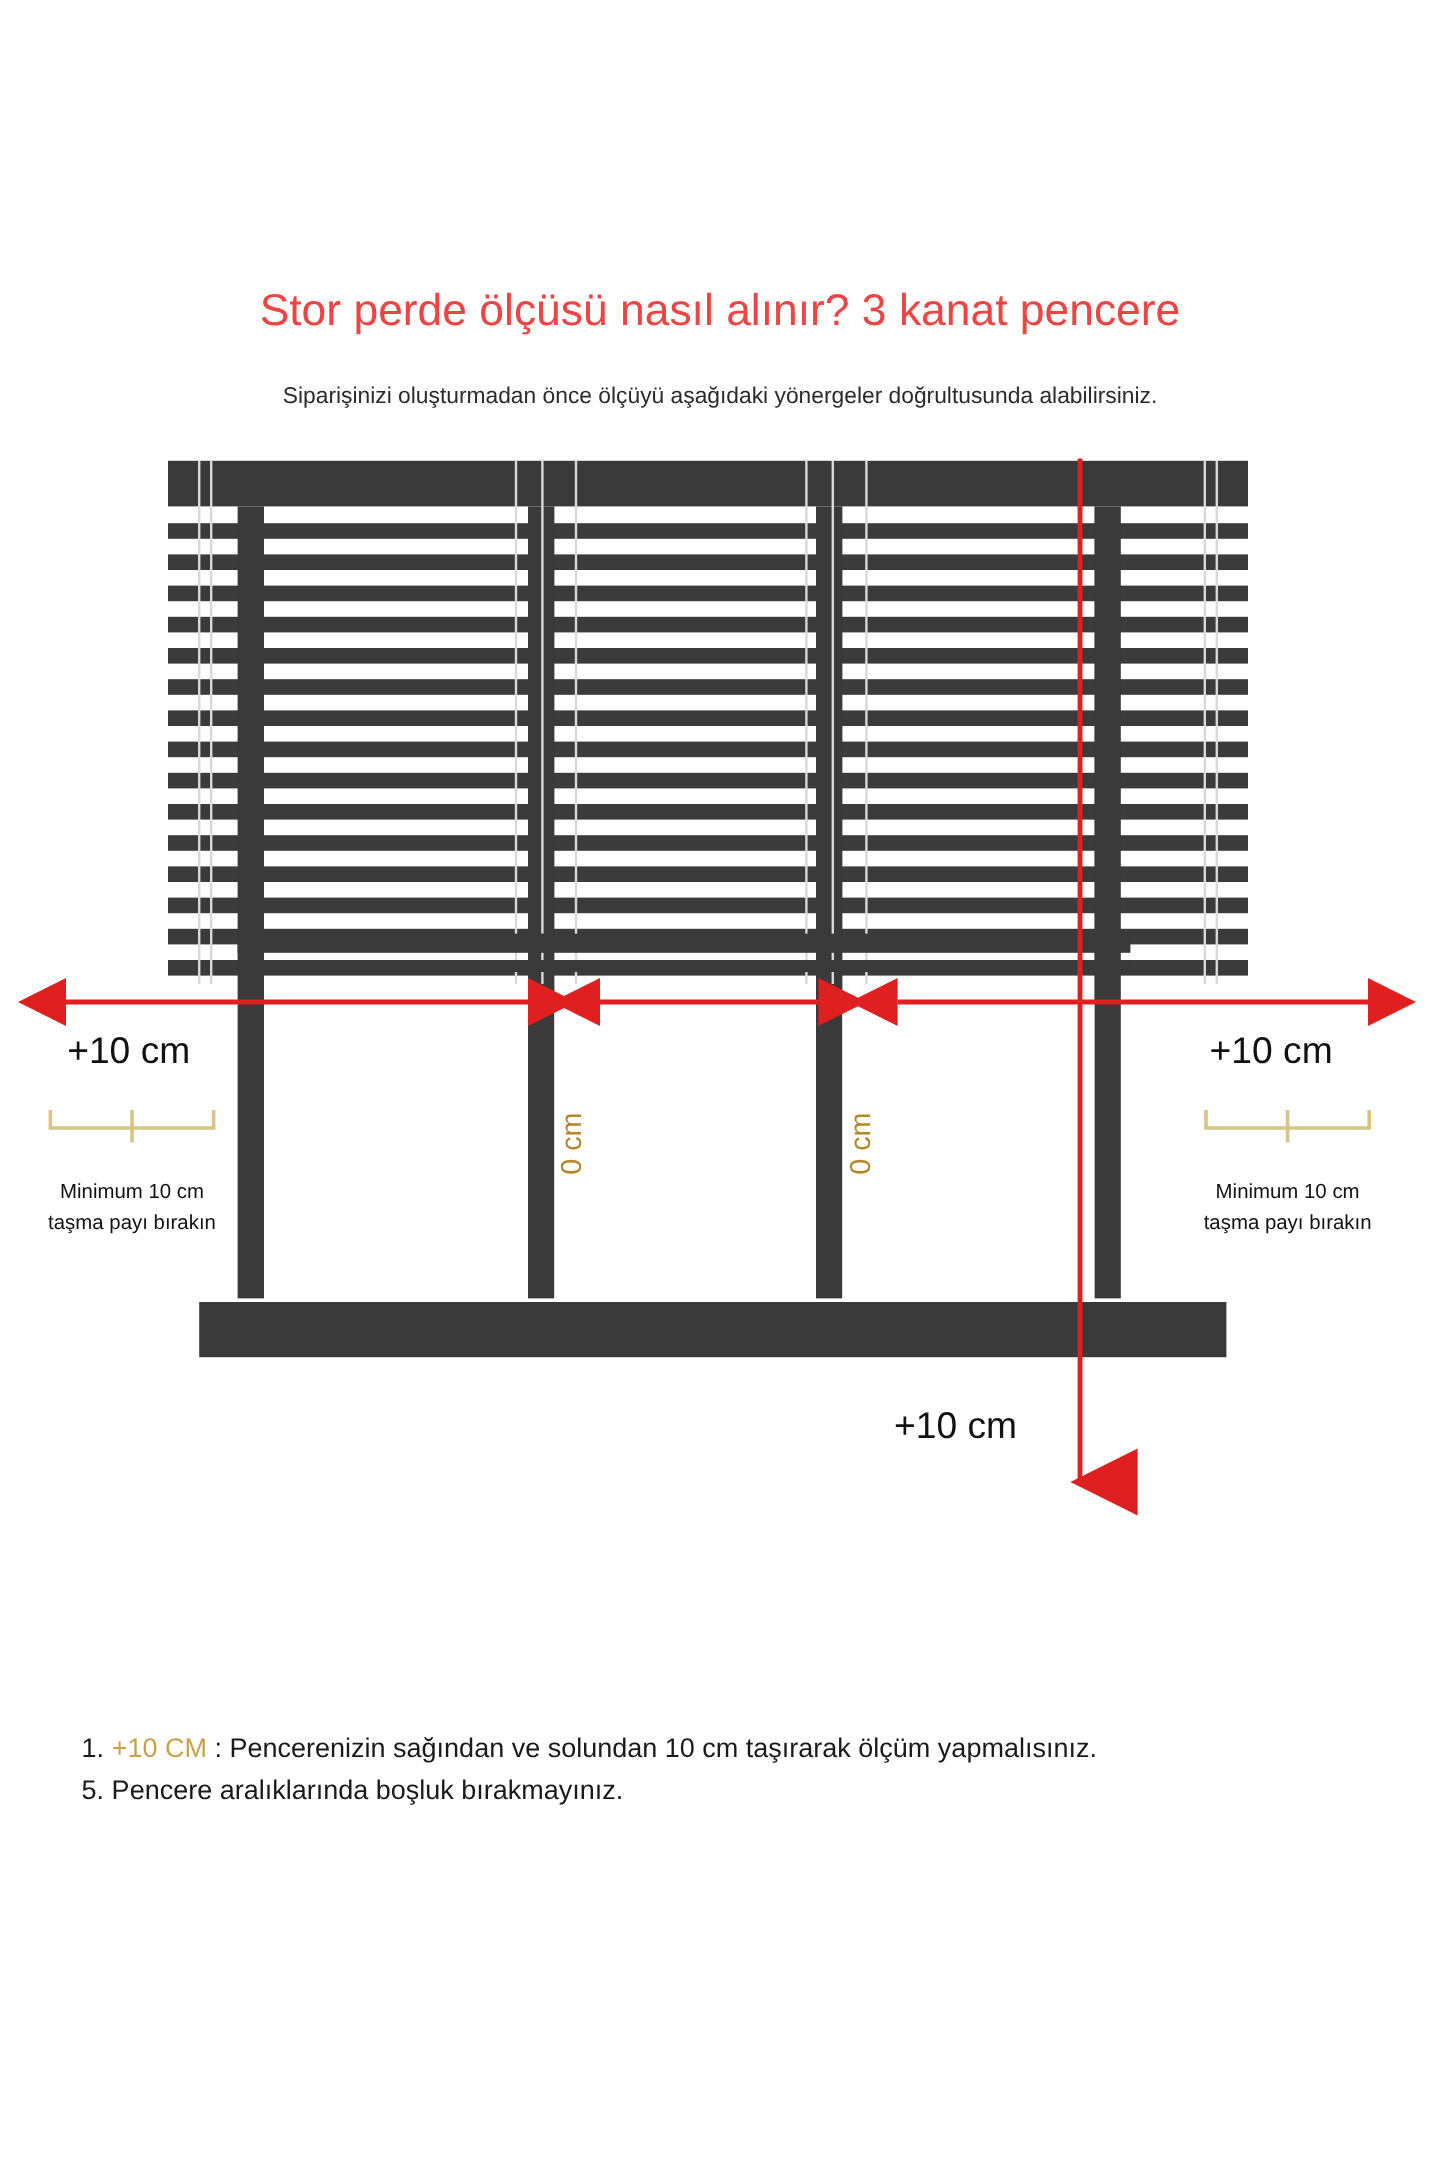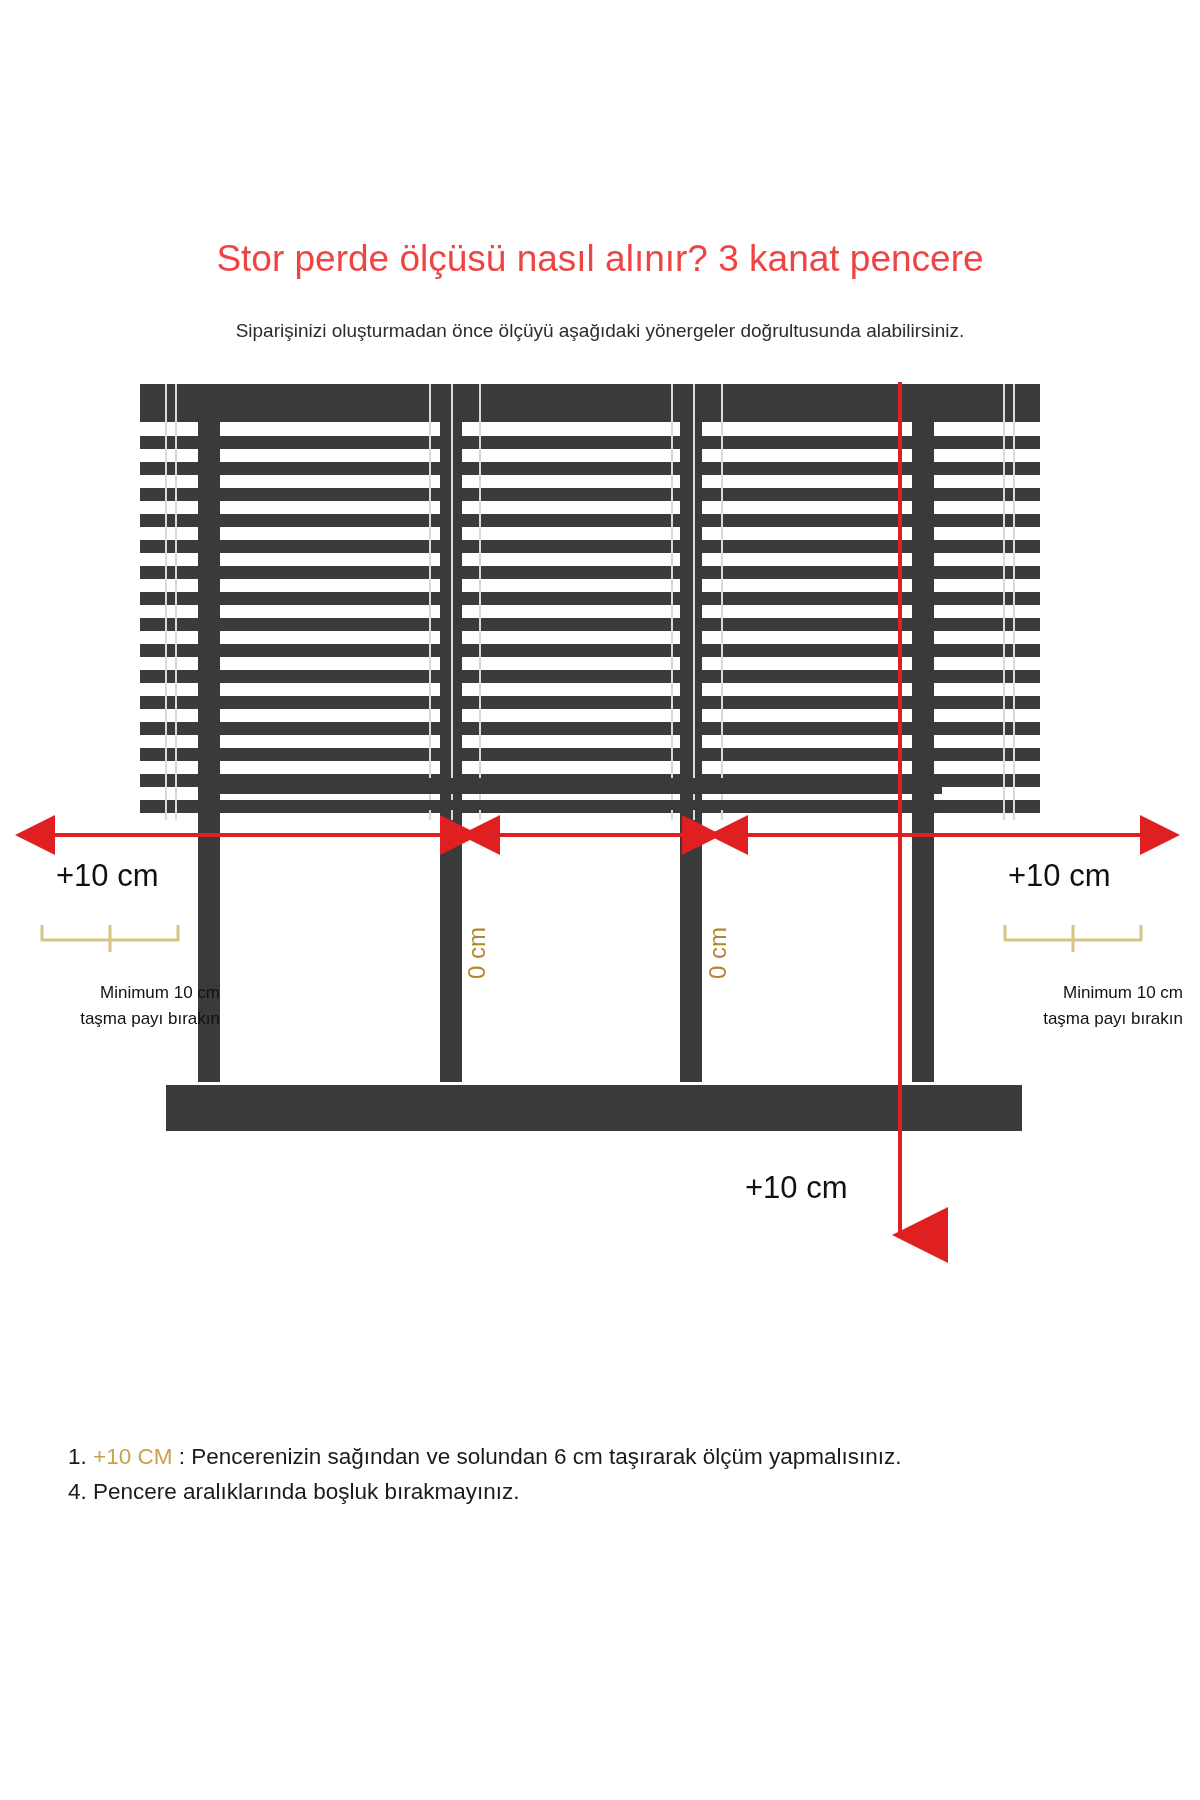--- a/index.html
+++ b/index.html
@@ -68,21 +68,21 @@
   .notes .line { white-space: nowrap; }
   .notes .accent { color: #c8a24a; }
 
   
   .lbl {
     position: absolute;
     font-family: "Liberation Sans", sans-serif;
     color: #111111;
   }
   .lbl-big { font-size: 31px; }
-  .lbl-small { font-size: 17px; line-height: 1.5; text-align: right; }
+  .lbl-small { font-size: 17px; line-height: 1.5; text-align: center; }
   .lbl-vert {
     font-size: 24px;
     color: #b5862a;
     transform: rotate(-90deg);
     transform-origin: 50% 50%;
     white-space: nowrap;
   }
 </style>
 </head>
 <body>
@@ -194,18 +194,18 @@
     <div class="lbl lbl-small" style="left:963px; top:600px; width:220px;">
       <div>Minimum 10 cm</div>
       <div>taşma payı bırakın</div>
     </div>
   </div>
 
   <div class="notes">
     <div class="line">
       <span>1.</span>
       <span class="accent">+10 CM</span>
-      <span>: Pencerenizin sağından ve solundan 6 cm taşırarak ölçüm yapmalısınız.</span>
+      <span>: Pencerenizin sağından ve solundan 10 cm taşırarak ölçüm yapmalısınız.</span>
     </div>
-    <div class="line">4. Pencere aralıklarında boşluk bırakmayınız.</div>
+    <div class="line">5. Pencere aralıklarında boşluk bırakmayınız.</div>
   </div>
 
 </div>
 
 </body></html>

